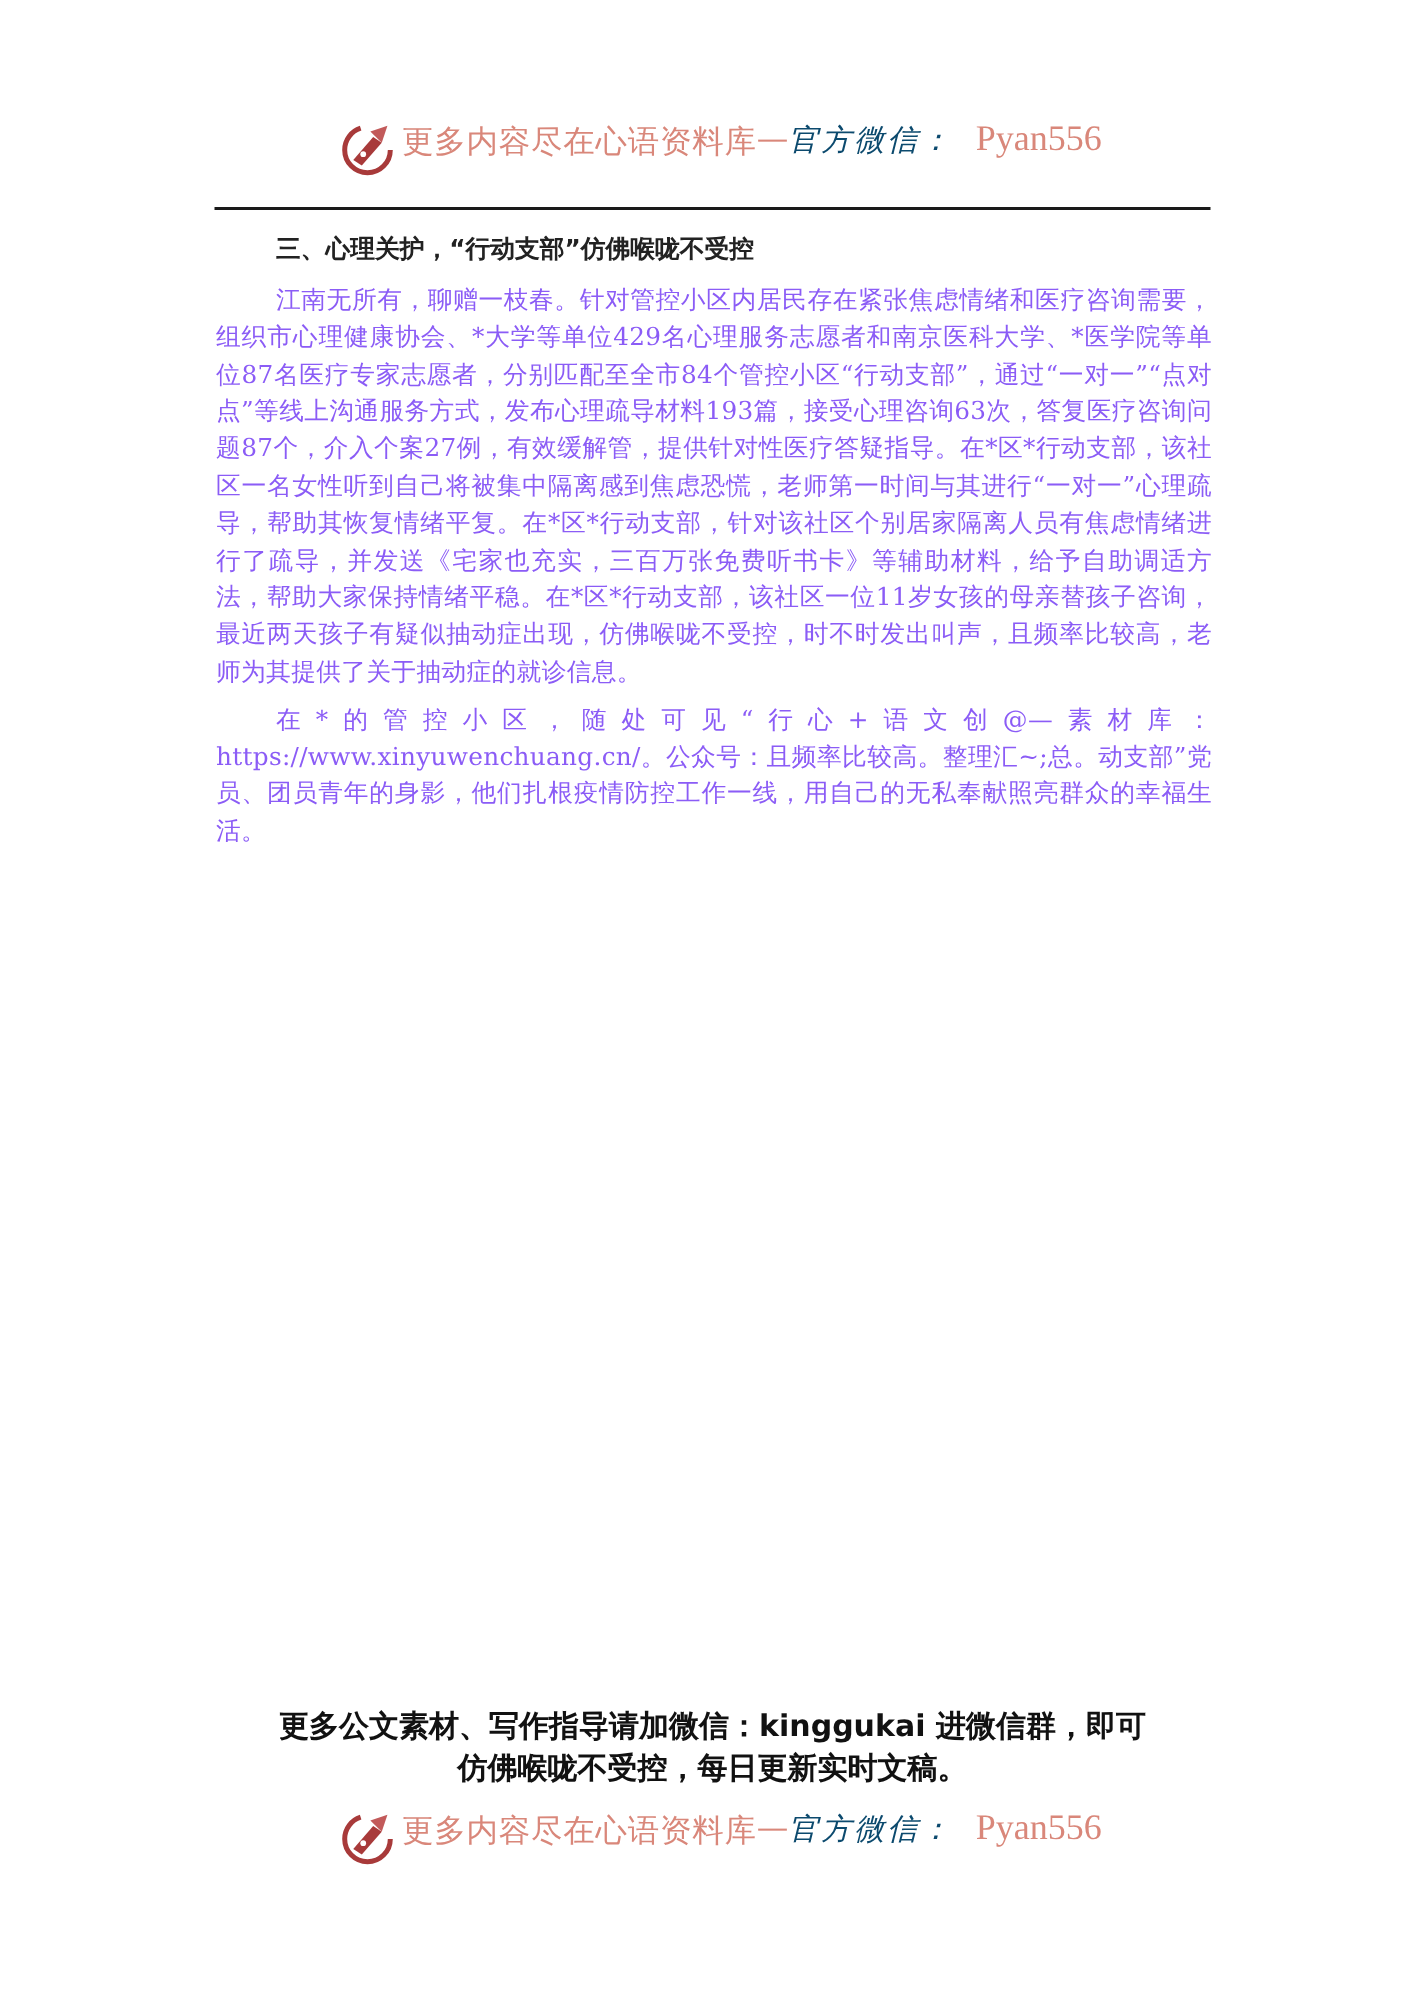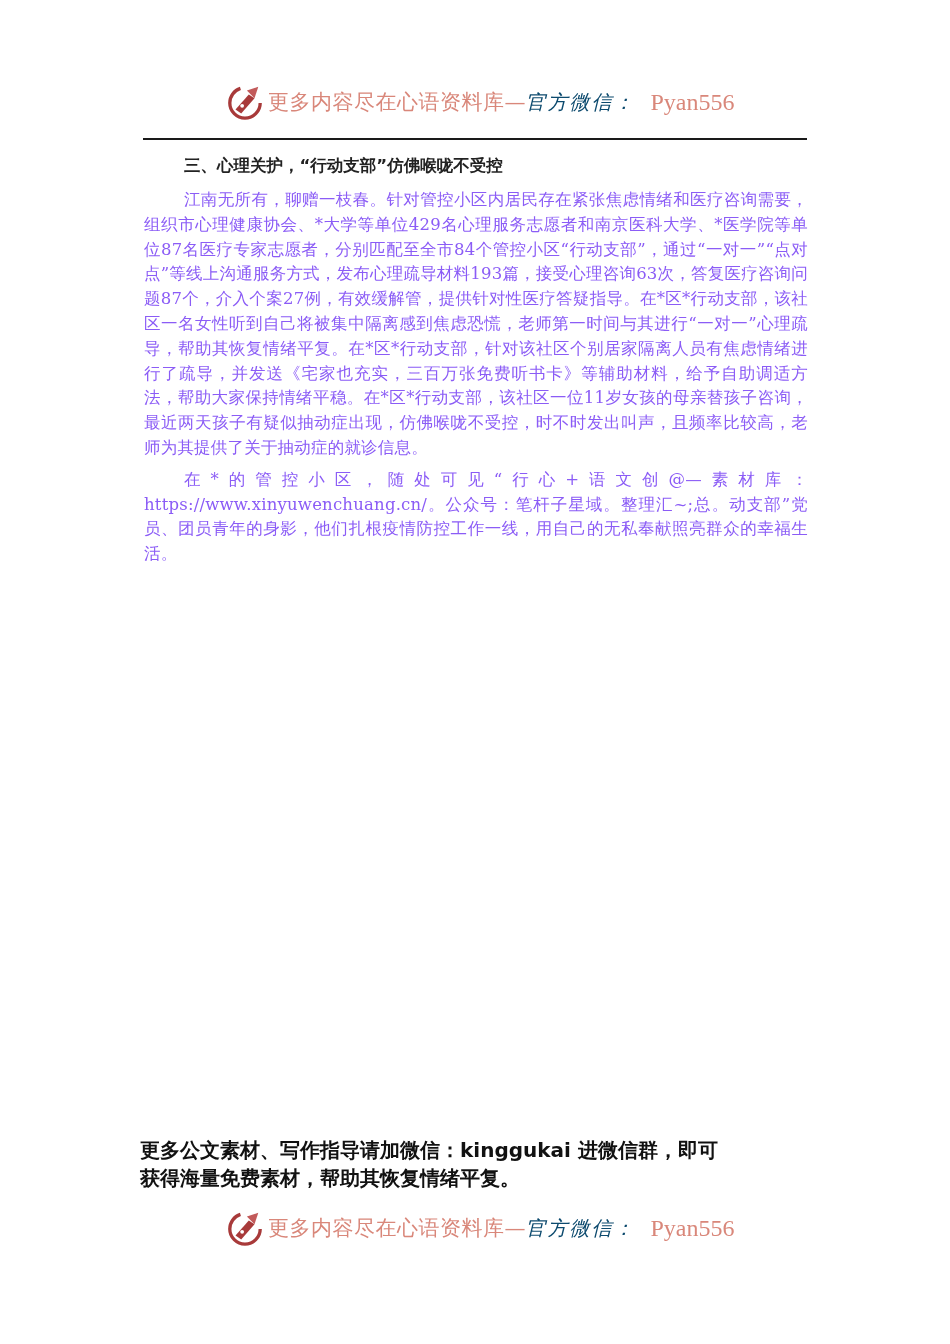--- a/index.html
+++ b/index.html
@@ -1,29 +1,29 @@
 <!DOCTYPE html>
 <html><head>
 <meta charset="utf-8">
 <style>
   html, body { margin: 0; padding: 0; background: #ffffff; }
   body { width: 950px; height: 1344px; position: relative; overflow: hidden; font-family: "DejaVu Serif", "Liberation Serif", serif; }
-  .brand { position: absolute; left: 226px; height: 44px; display: flex; align-items: center; }
+  .brand { position: absolute; left: 226px; height: 44px; display: flex; align-items: flex-start; }
   .brand .logo { width: 38px; height: 38px; margin-right: 4px; }
   .brand .site { font-family: "DejaVu Serif", serif; font-size: 21px; color: #d9877a; letter-spacing: 0.5px; }
   .brand .dash { font-family: "DejaVu Serif", serif; font-size: 21px; color: #d9877a; }
   .brand .wx { font-family: "DejaVu Serif", serif; font-size: 20px; color: #0c4a6e; font-style: italic; letter-spacing: 2px; }
   .brand .id { font-family: Liberation Serif, serif; font-size: 24px; color: #d9877a; margin-left: 15px; }
   .brand-top { top: 80px; }
   .brand-bottom { top: 1206px; }
   .rule { position: absolute; left: 143px; top: 138px; width: 664px; height: 2px; background: #1a1a1a; }
   .content { position: absolute; left: 144px; top: 152px; width: 664px; color: #333333; }
   .heading { font-family: "DejaVu Sans", sans-serif; font-weight: bold; font-size: 16.5px; color: #222; margin: 0 0 8px 0; padding-left: 40px; line-height: 28px; }
   .para { font-size: 16.5px; line-height: 24.8px; text-align: justify; text-indent: 40px; margin: 0 0 7px 0; color: #8b5cf6; letter-spacing: 0.2px; }
-  .promo { position: absolute; left: 140px; top: 1136px; width: 670px; font-family: "DejaVu Sans", sans-serif; font-weight: bold; font-size: 20px; line-height: 28px; color: #111; }
+  .promo { position: absolute; left: 140px; top: 1136px; width: 670px; text-align: center; font-family: "DejaVu Sans", sans-serif; font-weight: bold; font-size: 20px; line-height: 28px; color: #111; }
 </style>
 </head>
 <body>
 
 <div class="brand brand-top">
   <svg class="logo" viewBox="0 0 40 40">
     <circle cx="20" cy="21" r="16" fill="none" stroke="#a83a3a" stroke-width="3.5" stroke-dasharray="70 30"></circle>
     <path d="M10 28 L24 12 L30 16 L16 32 Z" fill="#a83a3a"></path>
     <path d="M22 8 L34 4 L30 16 Z" fill="#c25a5a"></path>
     <circle cx="17" cy="24" r="2" fill="#fff"></circle>
@@ -32,26 +32,26 @@
   <span class="dash">—</span>
   <span class="wx">官方微信：</span>
   <span class="id">Pyan556</span>
 </div>
 
 <div class="rule"></div>
 
 <div class="content">
   <h3 class="heading">三、心理关护，“行动支部”仿佛喉咙不受控</h3>
   <p class="para">江南无所有，聊赠一枝春。针对管控小区内居民存在紧张焦虑情绪和医疗咨询需要，组织市心理健康协会、*大学等单位429名心理服务志愿者和南京医科大学、*医学院等单位87名医疗专家志愿者，分别匹配至全市84个管控小区“行动支部”，通过“一对一”“点对点”等线上沟通服务方式，发布心理疏导材料193篇，接受心理咨询63次，答复医疗咨询问题87个，介入个案27例，有效缓解管，提供针对性医疗答疑指导。在*区*行动支部，该社区一名女性听到自己将被集中隔离感到焦虑恐慌，老师第一时间与其进行“一对一”心理疏导，帮助其恢复情绪平复。在*区*行动支部，针对该社区个别居家隔离人员有焦虑情绪进行了疏导，并发送《宅家也充实，三百万张免费听书卡》等辅助材料，给予自助调适方法，帮助大家保持情绪平稳。在*区*行动支部，该社区一位11岁女孩的母亲替孩子咨询，最近两天孩子有疑似抽动症出现，仿佛喉咙不受控，时不时发出叫声，且频率比较高，老师为其提供了关于抽动症的就诊信息。</p>
-  <p class="para">在*的管控小区，随处可见“行心+语文创@—素材库：https://www.xinyuwenchuang.cn/。公众号：笔杆子星域。整理汇~;总。动支部”党员、团员青年的身影，他们扎根疫情防控工作一线，用自己的无私奉献照亮群众的幸福生活。</p>
+  <p class="para">在*的管控小区，随处可见“行心+语文创@—素材库：https://www.xinyuwenchuang.cn/。公众号：且频率比较高。整理汇~;总。动支部”党员、团员青年的身影，他们扎根疫情防控工作一线，用自己的无私奉献照亮群众的幸福生活。</p>
 </div>
 
 <div class="promo">
   <div>更多公文素材、写作指导请加微信：kinggukai 进微信群，即可</div>
-  <div>获得海量免费素材，帮助其恢复情绪平复。</div>
+  <div>仿佛喉咙不受控，每日更新实时文稿。</div>
 </div>
 
 <div class="brand brand-bottom">
   <svg class="logo" viewBox="0 0 40 40">
     <circle cx="20" cy="21" r="16" fill="none" stroke="#a83a3a" stroke-width="3.5" stroke-dasharray="70 30"></circle>
     <path d="M10 28 L24 12 L30 16 L16 32 Z" fill="#a83a3a"></path>
     <path d="M22 8 L34 4 L30 16 Z" fill="#c25a5a"></path>
     <circle cx="17" cy="24" r="2" fill="#fff"></circle>
   </svg>
   <span class="site">更多内容尽在心语资料库</span>

